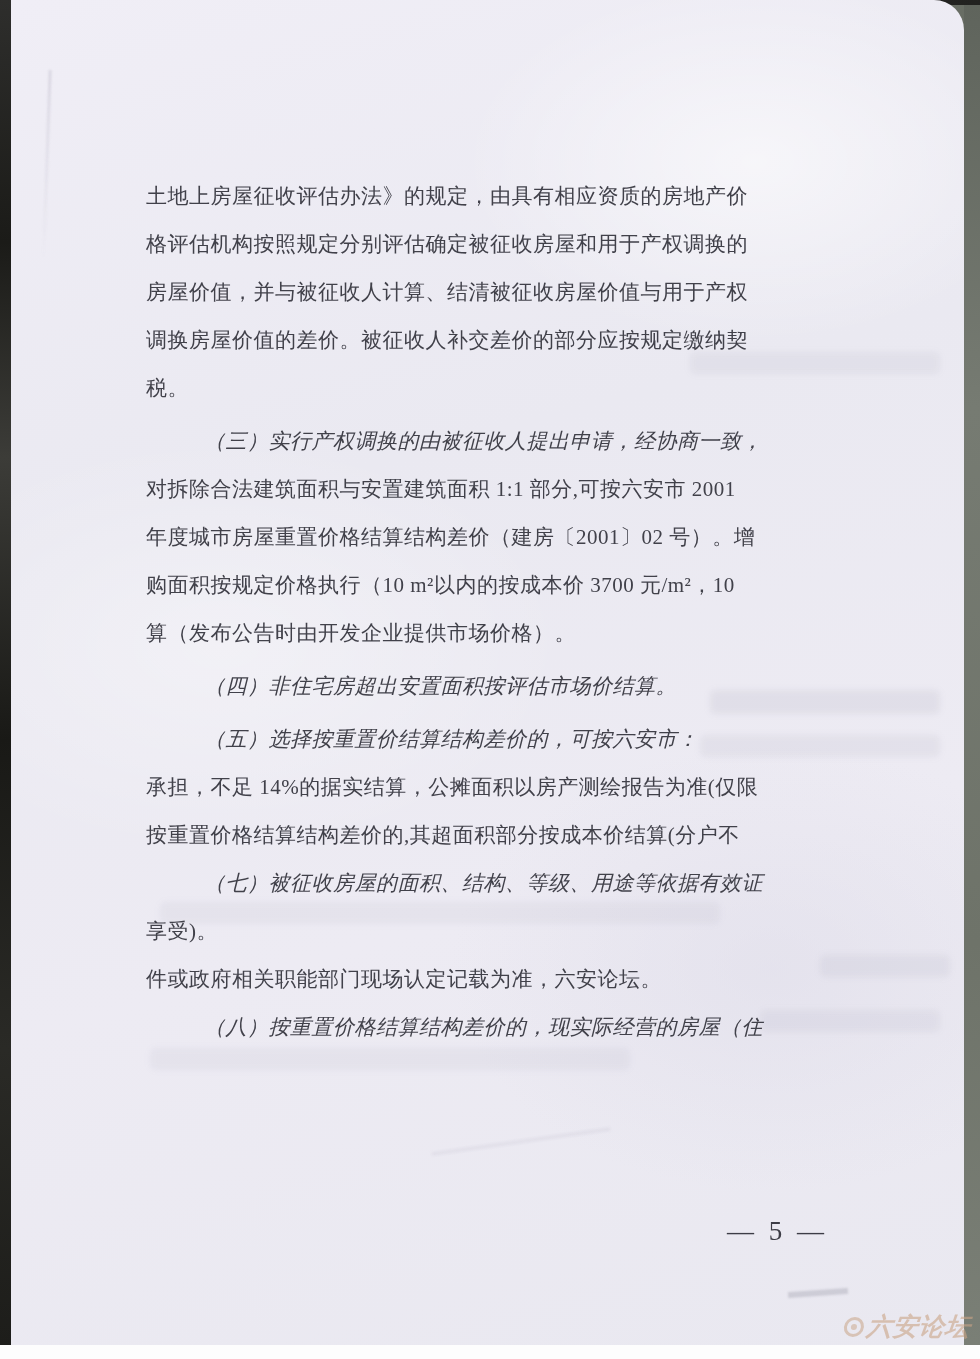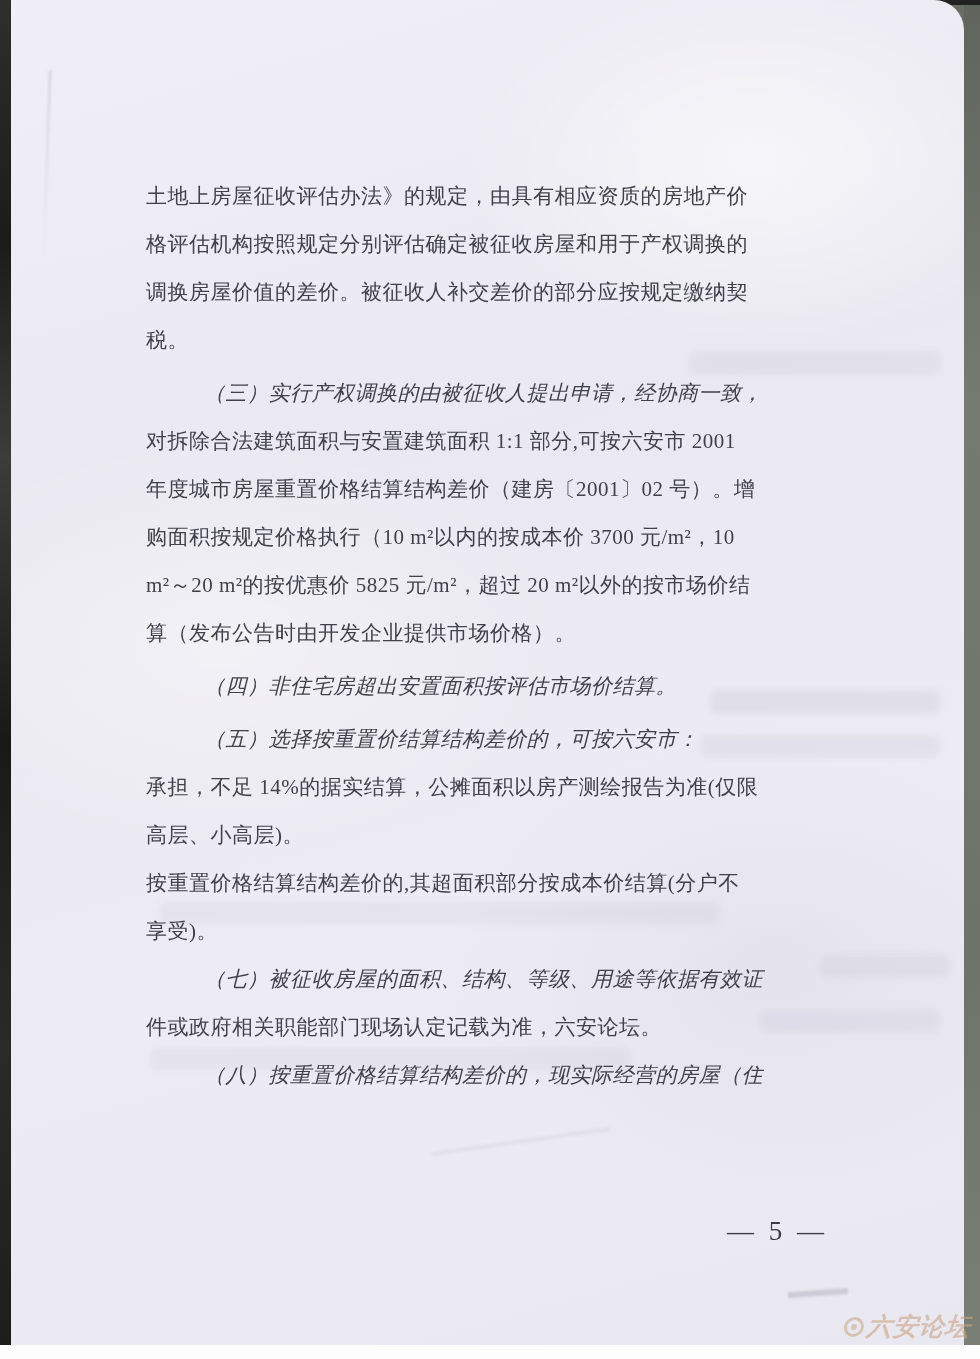--- a/index.html
+++ b/index.html
@@ -124,35 +124,34 @@
 <div class="bleed bleed-2"></div>
 <div class="bleed bleed-3"></div>
 <div class="bleed bleed-4"></div>
 <div class="bleed bleed-5"></div>
 <div class="bleed bleed-6"></div>
 <div class="bleed bleed-7"></div>
 
 <div class="doc-body">
   <div class="line">土地上房屋征收评估办法》的规定，由具有相应资质的房地产价</div>
   <div class="line">格评估机构按照规定分别评估确定被征收房屋和用于产权调换的</div>
+  <div class="line">房屋价值，并与被征收人计算、结清被征收房屋价值与用于产权</div>
   <div class="line">调换房屋价值的差价。被征收人补交差价的部分应按规定缴纳契</div>
   <div class="line">税。</div>
   <div class="line indent sp">（三）实行产权调换的由被征收人提出申请，经协商一致，</div>
   <div class="line">对拆除合法建筑面积与安置建筑面积 1:1 部分,可按六安市 2001</div>
   <div class="line">年度城市房屋重置价格结算结构差价（建房〔2001〕02 号）。增</div>
   <div class="line">购面积按规定价格执行（10 m²以内的按成本价 3700 元/m²，10</div>
-  <div class="line">m²～20 m²的按优惠价 5825 元/m²，超过 20 m²以外的按市场价结</div>
   <div class="line">算（发布公告时由开发企业提供市场价格）。</div>
   <div class="line indent sp">（四）非住宅房超出安置面积按评估市场价结算。</div>
   <div class="line indent sp">（五）选择按重置价结算结构差价的，可按六安市：</div>
   <div class="line">承担，不足 14%的据实结算，公摊面积以房产测绘报告为准(仅限</div>
-  <div class="line">高层、小高层)。</div>
   <div class="line">按重置价格结算结构差价的,其超面积部分按成本价结算(分户不</div>
+  <div class="line indent">（七）被征收房屋的面积、结构、等级、用途等依据有效证</div>
   <div class="line">享受)。</div>
-  <div class="line indent">（七）被征收房屋的面积、结构、等级、用途等依据有效证</div>
   <div class="line">件或政府相关职能部门现场认定记载为准，六安论坛。</div>
   <div class="line indent">（八）按重置价格结算结构差价的，现实际经营的房屋（住</div>
 </div>
 
 <div class="page-number">— 5 —</div>
 
 <div class="wm-smudge"></div>
 <div class="watermark">
   <span class="wm-circle"></span>
   <span>六安论坛</span>

